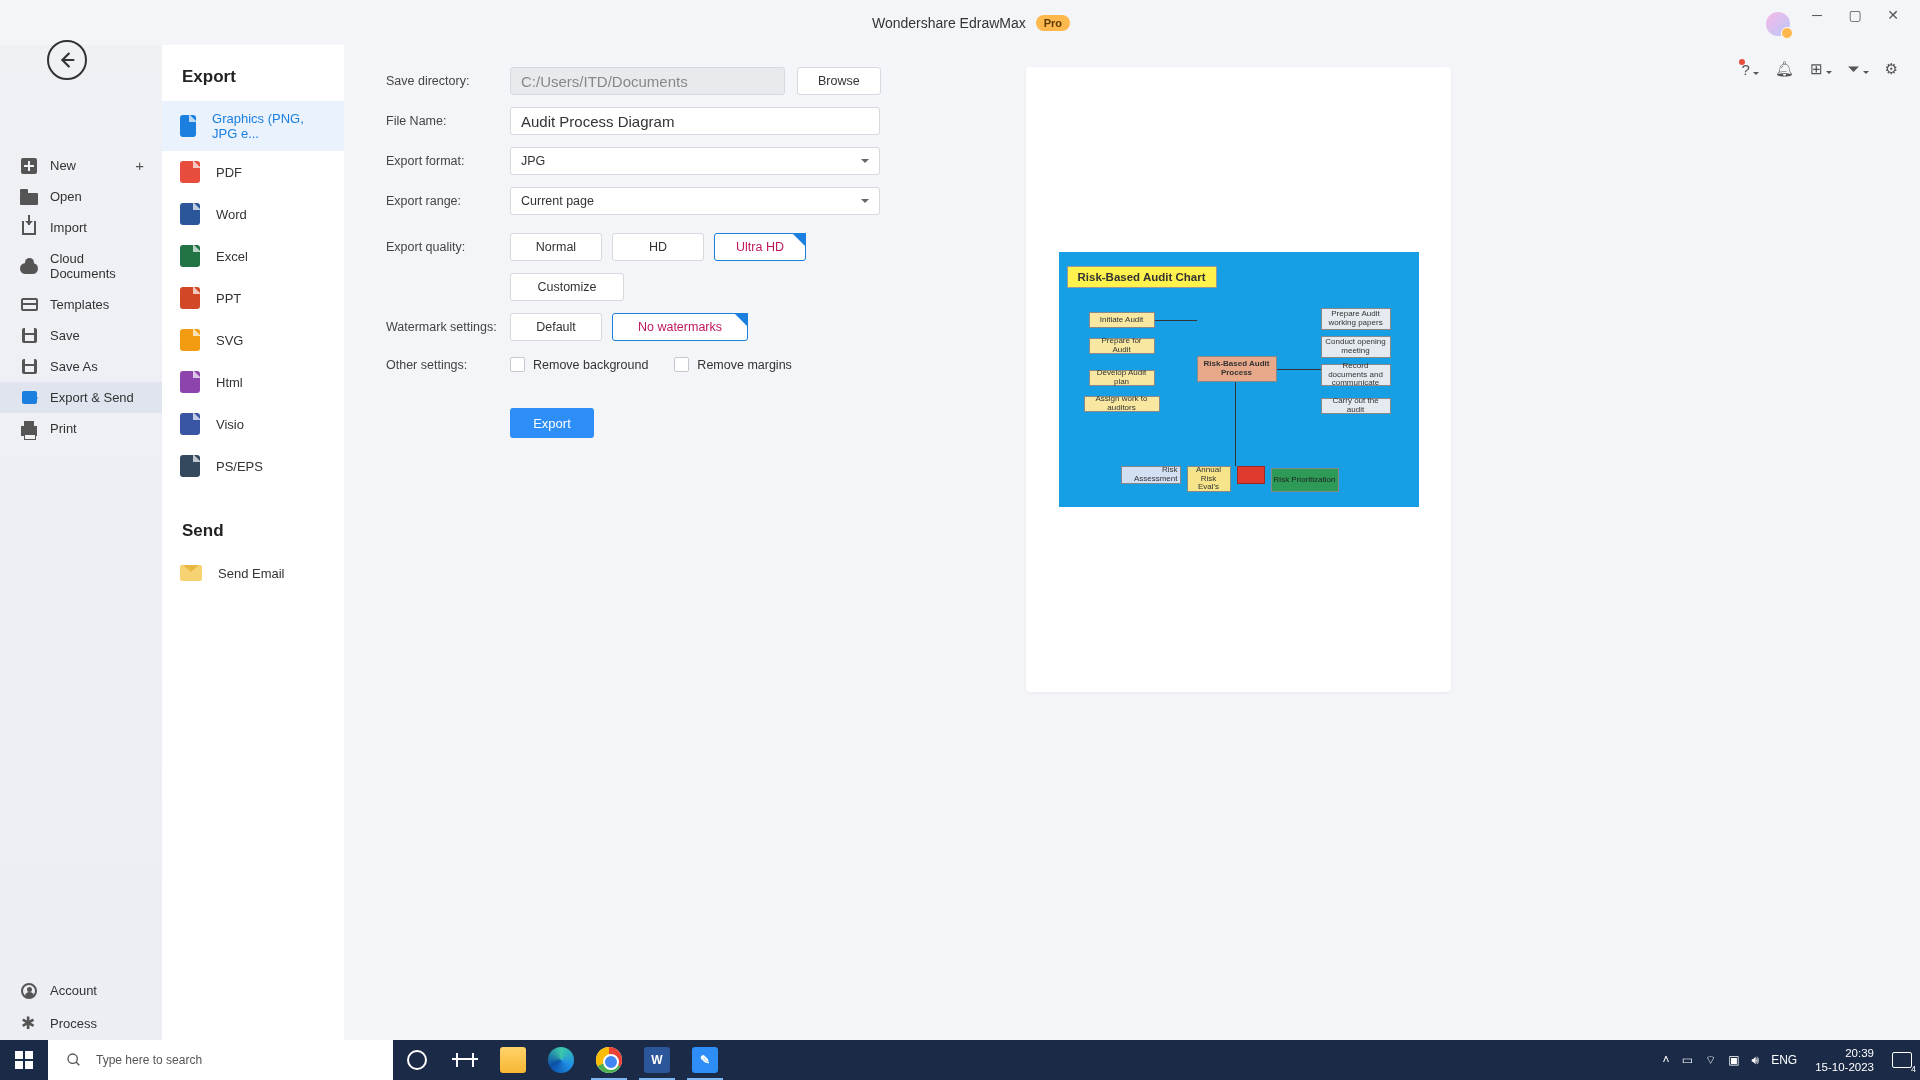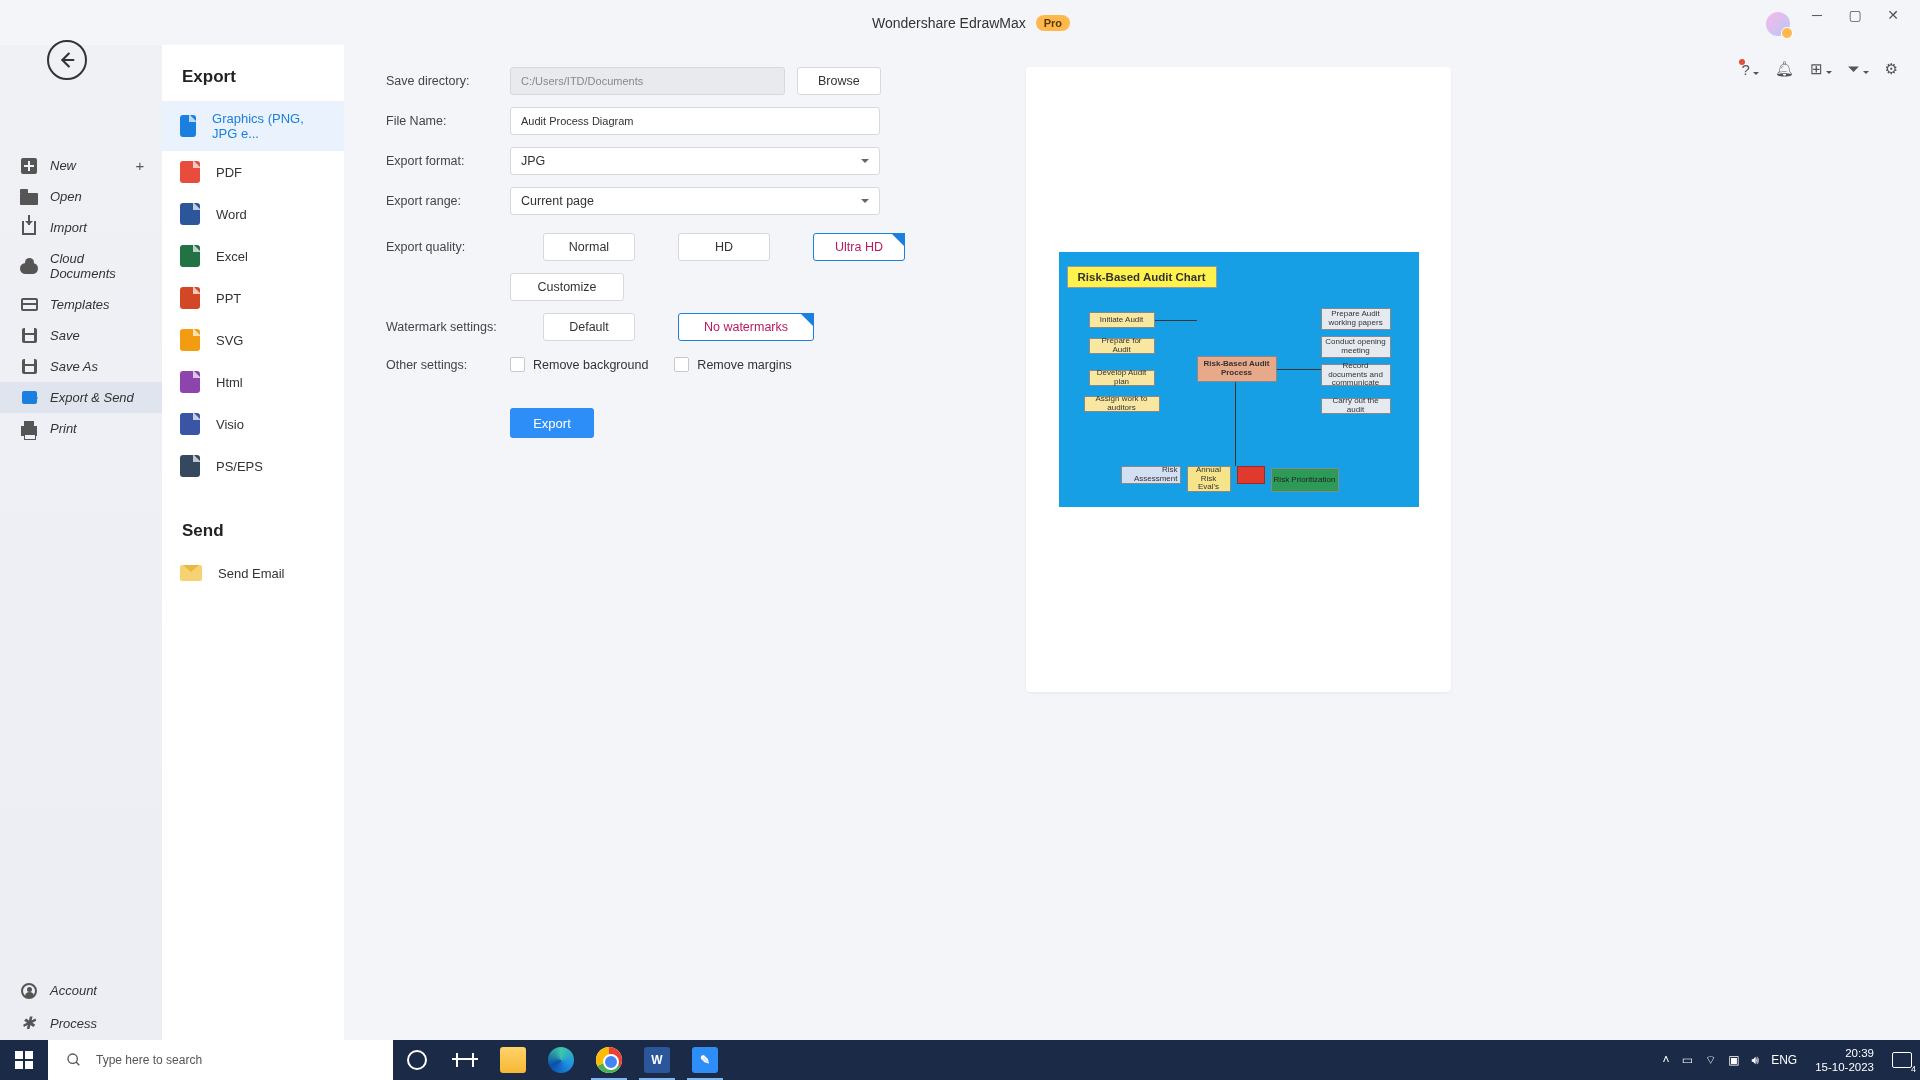--- a/index.html
+++ b/index.html
@@ -35,21 +35,21 @@
   margin-left:3px;position:relative;top:3px;}
 .dot-badge::before{content:"";position:absolute;top:-2px;left:-3px;width:6px;height:6px;border-radius:50%;background:#e74c3c;}
 
 
 .main { flex: 1; display: flex; }
 
 
 .sidebar1 { width: 162px; background: linear-gradient(#f0f1f5,#eceef4); display: flex; flex-direction: column;
   padding-top: 105px; }
 .sidebar1 .item { display: flex; align-items: center; gap: 12px; padding: 8px 20px; font-size: 13px;
-  color: #333; cursor: pointer; position: relative; font-style: italic; }
+  color: #333; cursor: pointer; position: relative; }
 .sidebar1 .item.active { background: #dfe4ee; }
 .sidebar1 .ico { width: 18px; height: 15px; display: inline-flex; align-items: center; justify-content: center; }
 .sidebar1 .plus { position: absolute; right: 18px; color: #555; font-size: 15px; }
 .sidebar1 .spacer { flex: 1; }
 .sidebar1 .bottom .item { padding: 9px 20px; }
 
 
 .sidebar2 { width: 182px; background: #fff; padding-top: 16px; }
 .sidebar2 h3 { font-size: 17px; font-weight: 700; color: #222; padding: 6px 20px 14px; }
 .sidebar2 .item { display: flex; align-items: center; gap: 16px; padding: 10px 18px; font-size: 13px;
@@ -63,34 +63,34 @@
 .mail-ico::before{content:"";position:absolute;left:0;top:0;border:8px solid transparent;
   border-top:7px solid #e8b940;width:0;height:0;left:3px;}
 
 
 .content { flex: 1; padding: 22px 40px 0 42px; display: flex; gap: 80px; }
 .form-col { width: 560px; }
 .content h2 { font-size: 19px; font-weight: 700; color: #222; margin-bottom: 20px; }
 .row { display: flex; align-items: center; margin-bottom: 12px; }
 .row .lbl { width: 124px; font-size: 12.5px; color: #444; }
 .txt { height: 28px; border: 1px solid #d7d9df; border-radius: 3px; background: #fff;
-  font-size: 11px; color: #333; padding: 0 10px; }
+  font-size: 15px; color: #333; padding: 0 10px; }
 .txt.readonly { background: #e8eaee; color: #888; }
 .w275 { width: 275px; }
 .w370 { width: 370px; }
 .btn { height: 28px; border: 1px solid #d7d9df; border-radius: 3px; background: #fff;
   font-size: 12.5px; color: #333; padding: 0 20px; cursor: pointer; }
 .select { width: 370px; height: 28px; border: 1px solid #d7d9df; border-radius: 3px; background: #fff;
   font-size: 12.5px; color: #333; padding: 0 10px; display: flex; align-items: center;
   justify-content: space-between; cursor: pointer; }
 .select .arr { border: 4px solid transparent; border-top-color: #666; margin-top: 4px; }
 .seg-group { display: flex; gap: 10px; }
 .seg { width: 92px; height: 28px; border: 1px solid #d7d9df; border-radius: 3px; background: #fff;
   font-size: 12.5px; color: #333; display: flex; align-items: center; justify-content: center;
-  cursor: pointer; position: relative; margin-left: 33px; }
+  cursor: pointer; position: relative; }
 .seg.active { border-color: #1b7fe0; color: #be185d; }
 .corner::after{content:"";position:absolute;right:-1px;top:-1px;width:0;height:0;
   border:7px solid transparent;border-top-color:#1b7fe0;border-right-color:#1b7fe0;}
 .seg.wm { width: 136px; }
 .chk { display: flex; align-items: center; gap: 8px; font-size: 12.5px; color: #333; cursor: pointer; }
 .chk .box { width: 15px; height: 15px; border: 1px solid #c7c9cf; border-radius: 2px; background: #fff; }
 .export-btn { margin-top: 24px; height: 30px; width: 84px; border: none; border-radius: 3px;
   background: #2e8ef7; color: #fff; font-size: 13px; cursor: pointer; margin-left: 124px; }
 
 

